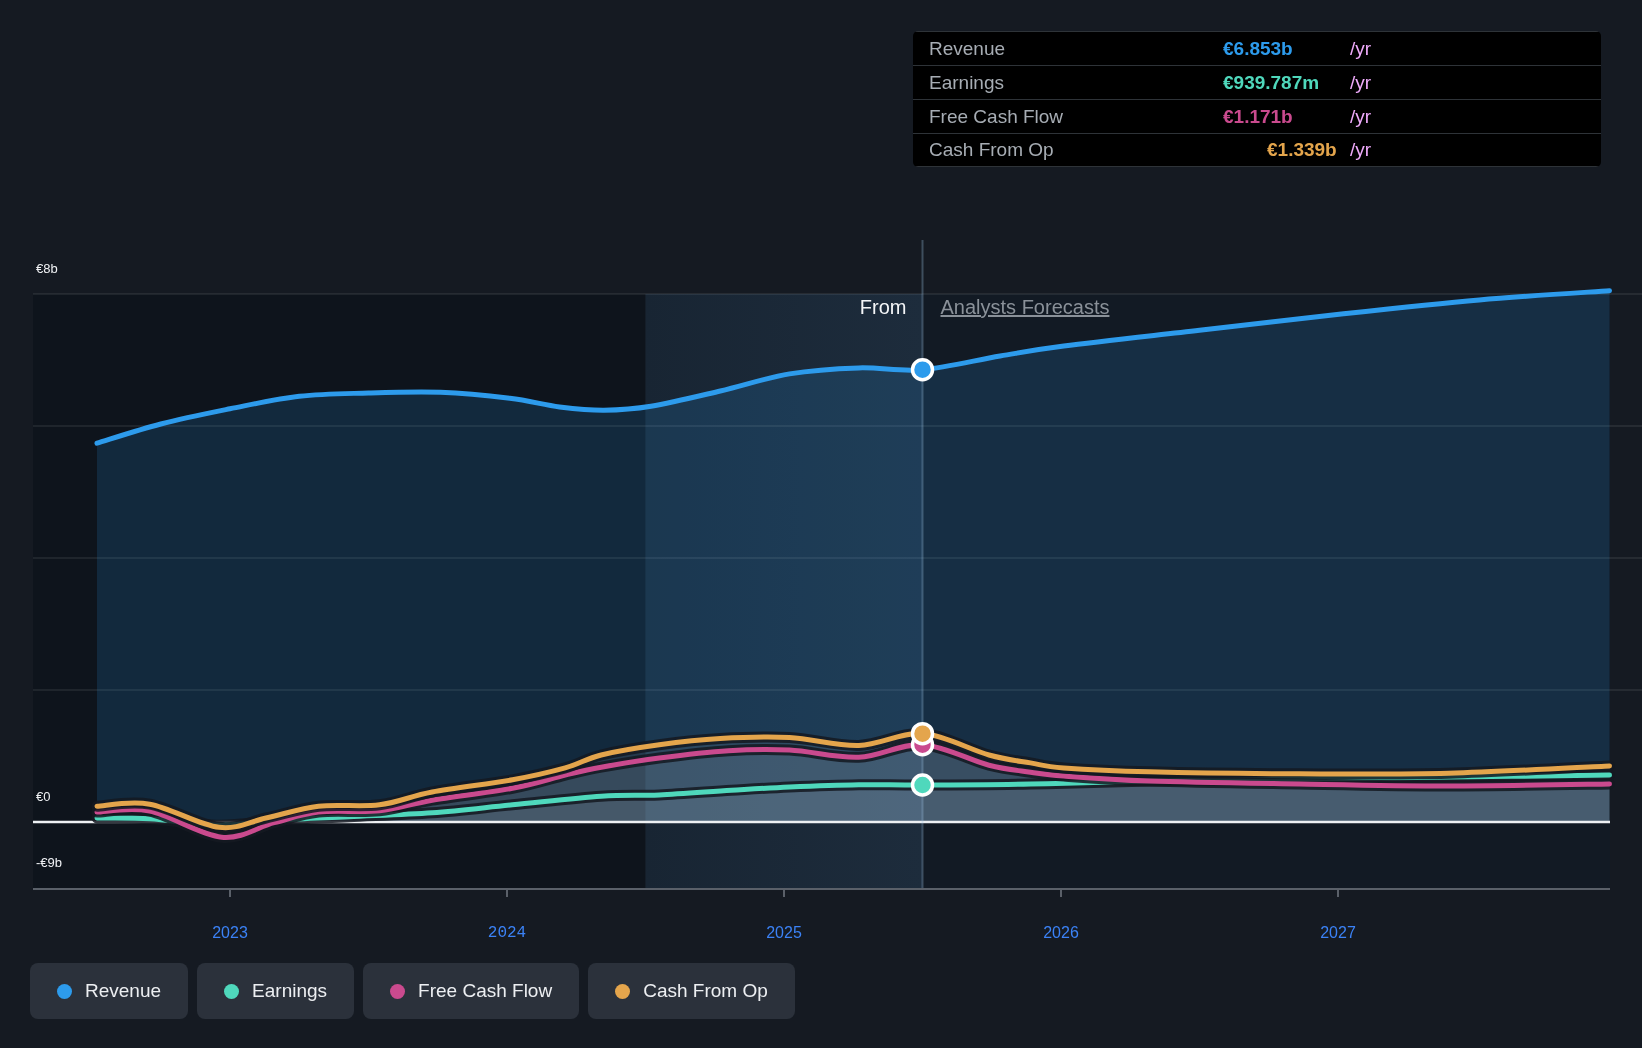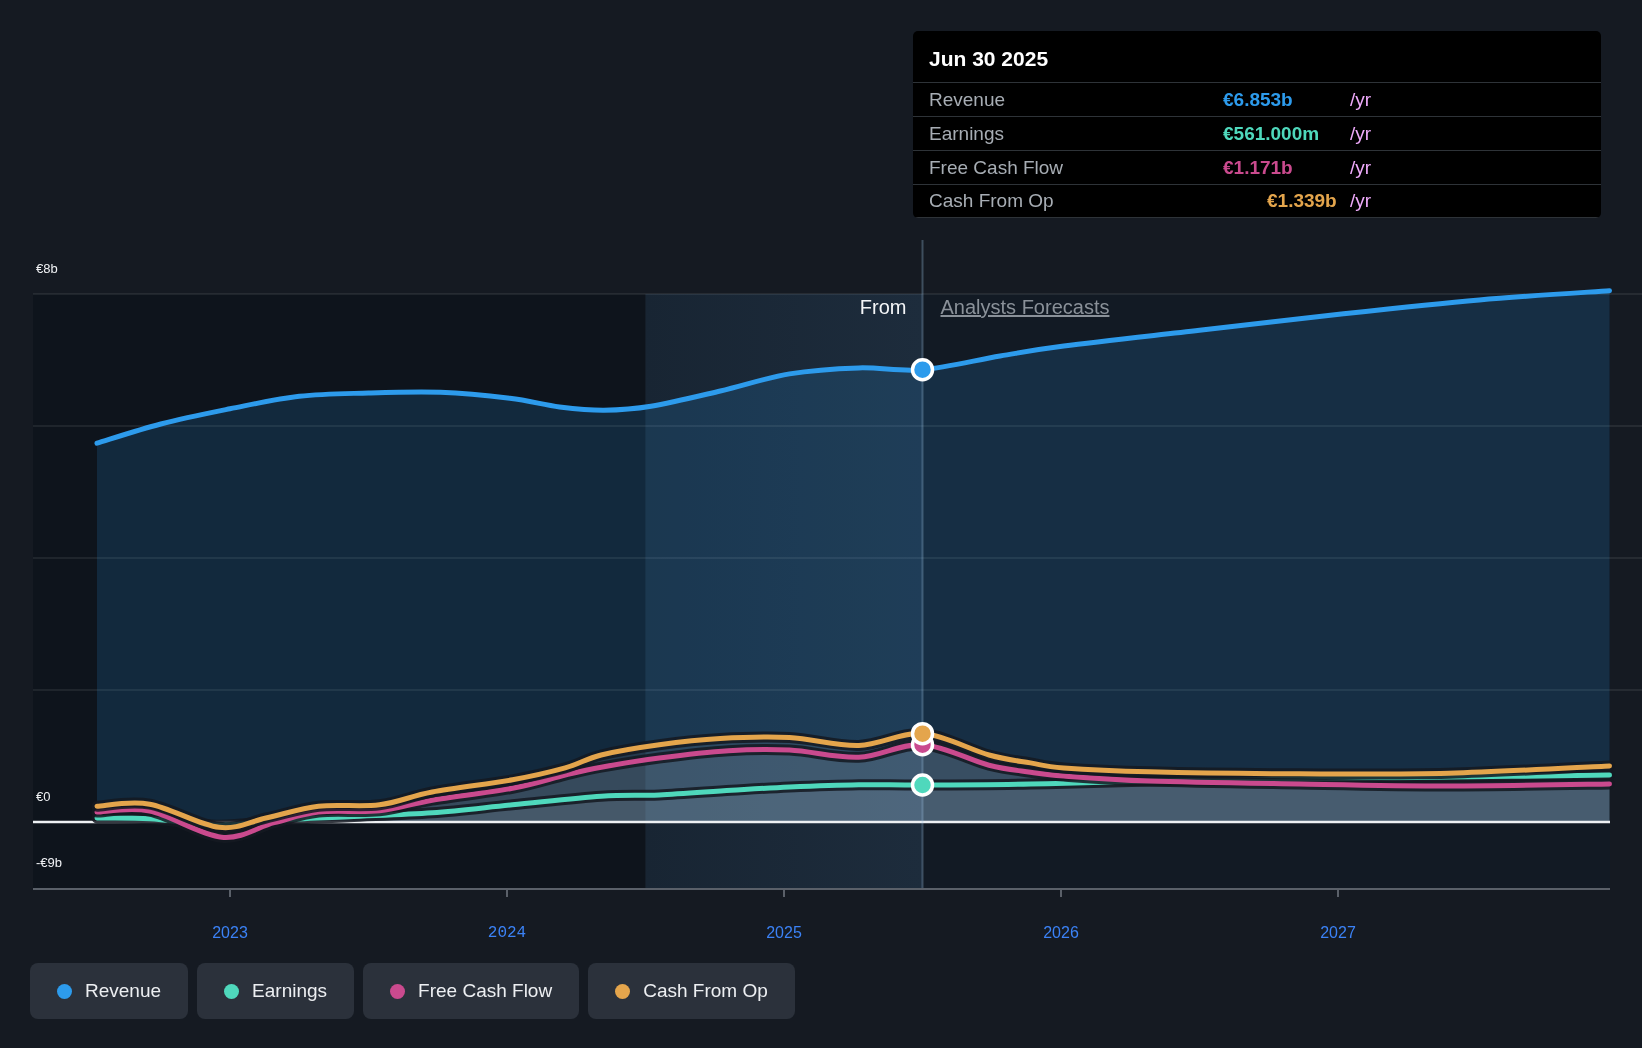--- a/index.html
+++ b/index.html
@@ -101,29 +101,28 @@
   <span class="x-label" style="left: 230px;">2023</span>
   <span class="x-label" style="left: 507px; font-family: Liberation Mono, monospace;">2024</span>
   <span class="x-label" style="left: 784px;">2025</span>
   <span class="x-label" style="left: 1061px;">2026</span>
   <span class="x-label" style="left: 1338px;">2027</span>
 
   <span class="zone-label past" id="past-label" style="left: 906.5px; transform: translateX(-100%);">From</span>
   <span class="zone-label forecast" id="forecast-label" style="left: 940.5px; text-decoration: underline;">Analysts Forecasts</span>
 
   <div class="tooltip">
-    <div class="tt-header">Jun 30 2025</div>
     <div class="tt-row">
       <span class="tt-label">Revenue</span>
       <span class="tt-value" style="color: rgb(45, 155, 236);">€6.853b</span>
       <span class="tt-unit">/yr</span>
     </div>
     <div class="tt-row">
       <span class="tt-label">Earnings</span>
-      <span class="tt-value" style="color: rgb(79, 216, 188);">€561.000m</span>
+      <span class="tt-value" style="color: rgb(79, 216, 188);">€939.787m</span>
       <span class="tt-unit">/yr</span>
     </div>
     <div class="tt-row">
       <span class="tt-label">Free Cash Flow</span>
       <span class="tt-value" style="color: rgb(202, 74, 142);">€1.171b</span>
       <span class="tt-unit">/yr</span>
     </div>
     <div class="tt-row">
       <span class="tt-label">Cash From Op</span>
       <span class="tt-value" style="color: rgb(228, 165, 76); margin-left: 44px;">€1.339b</span>

